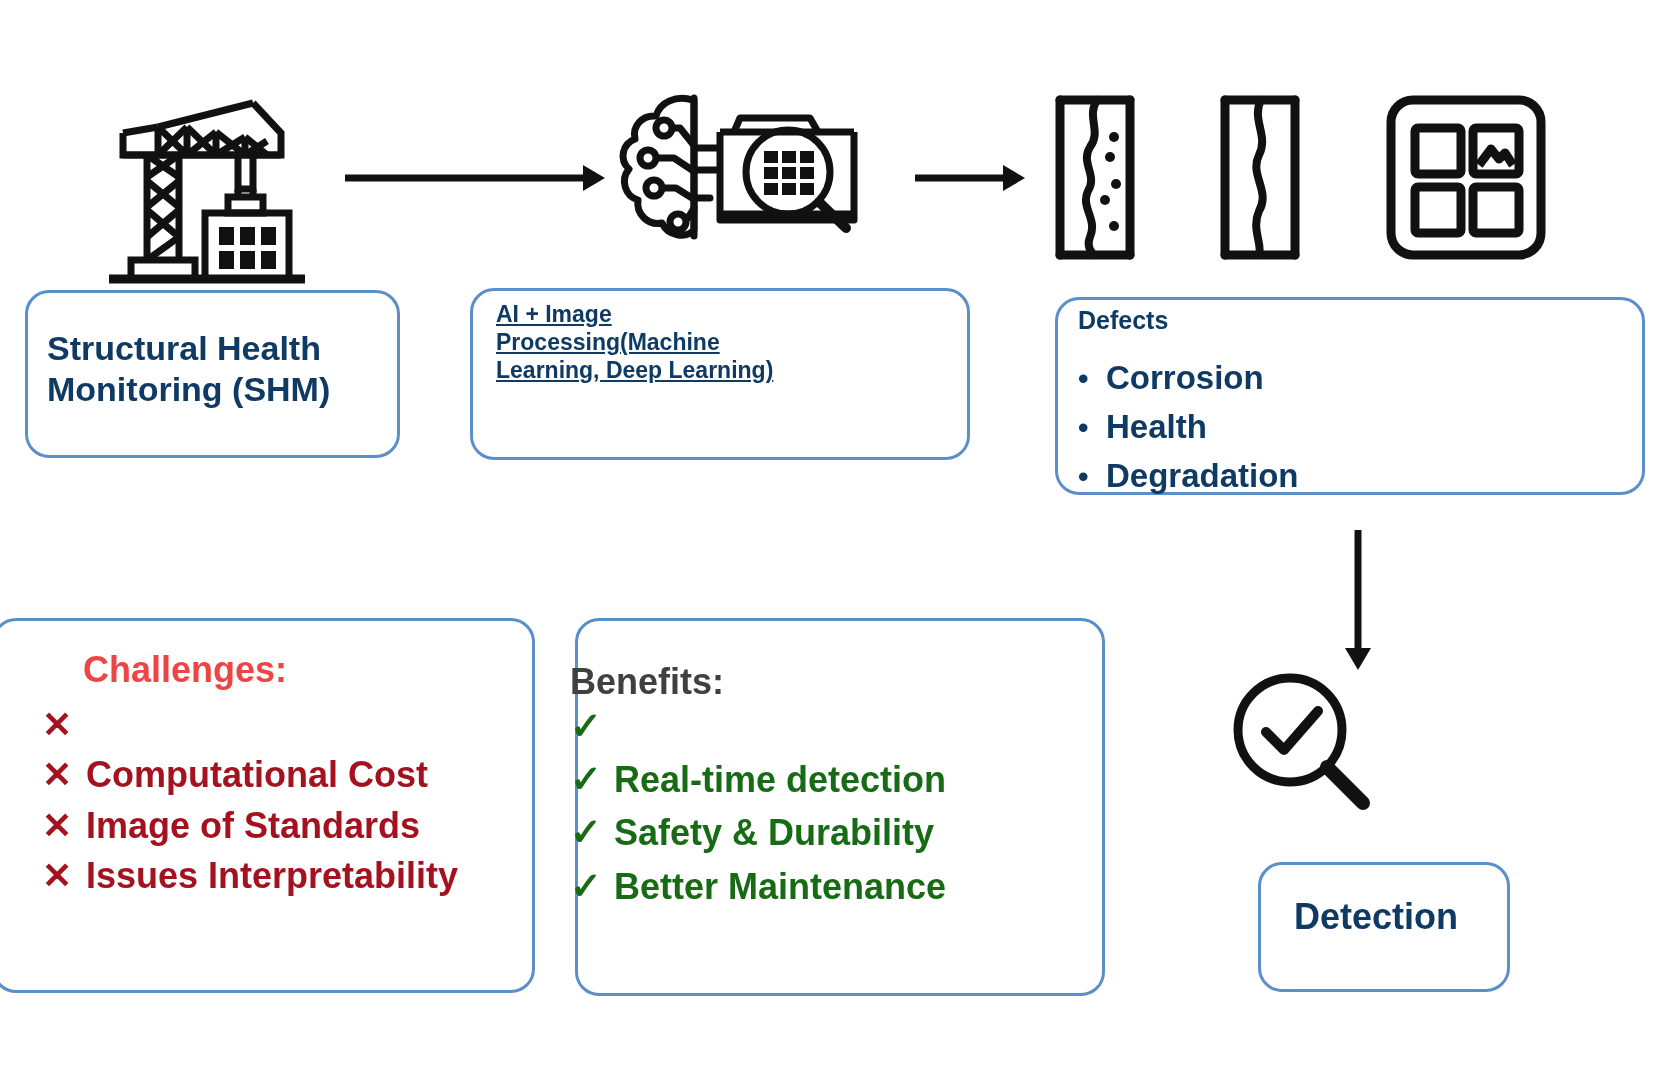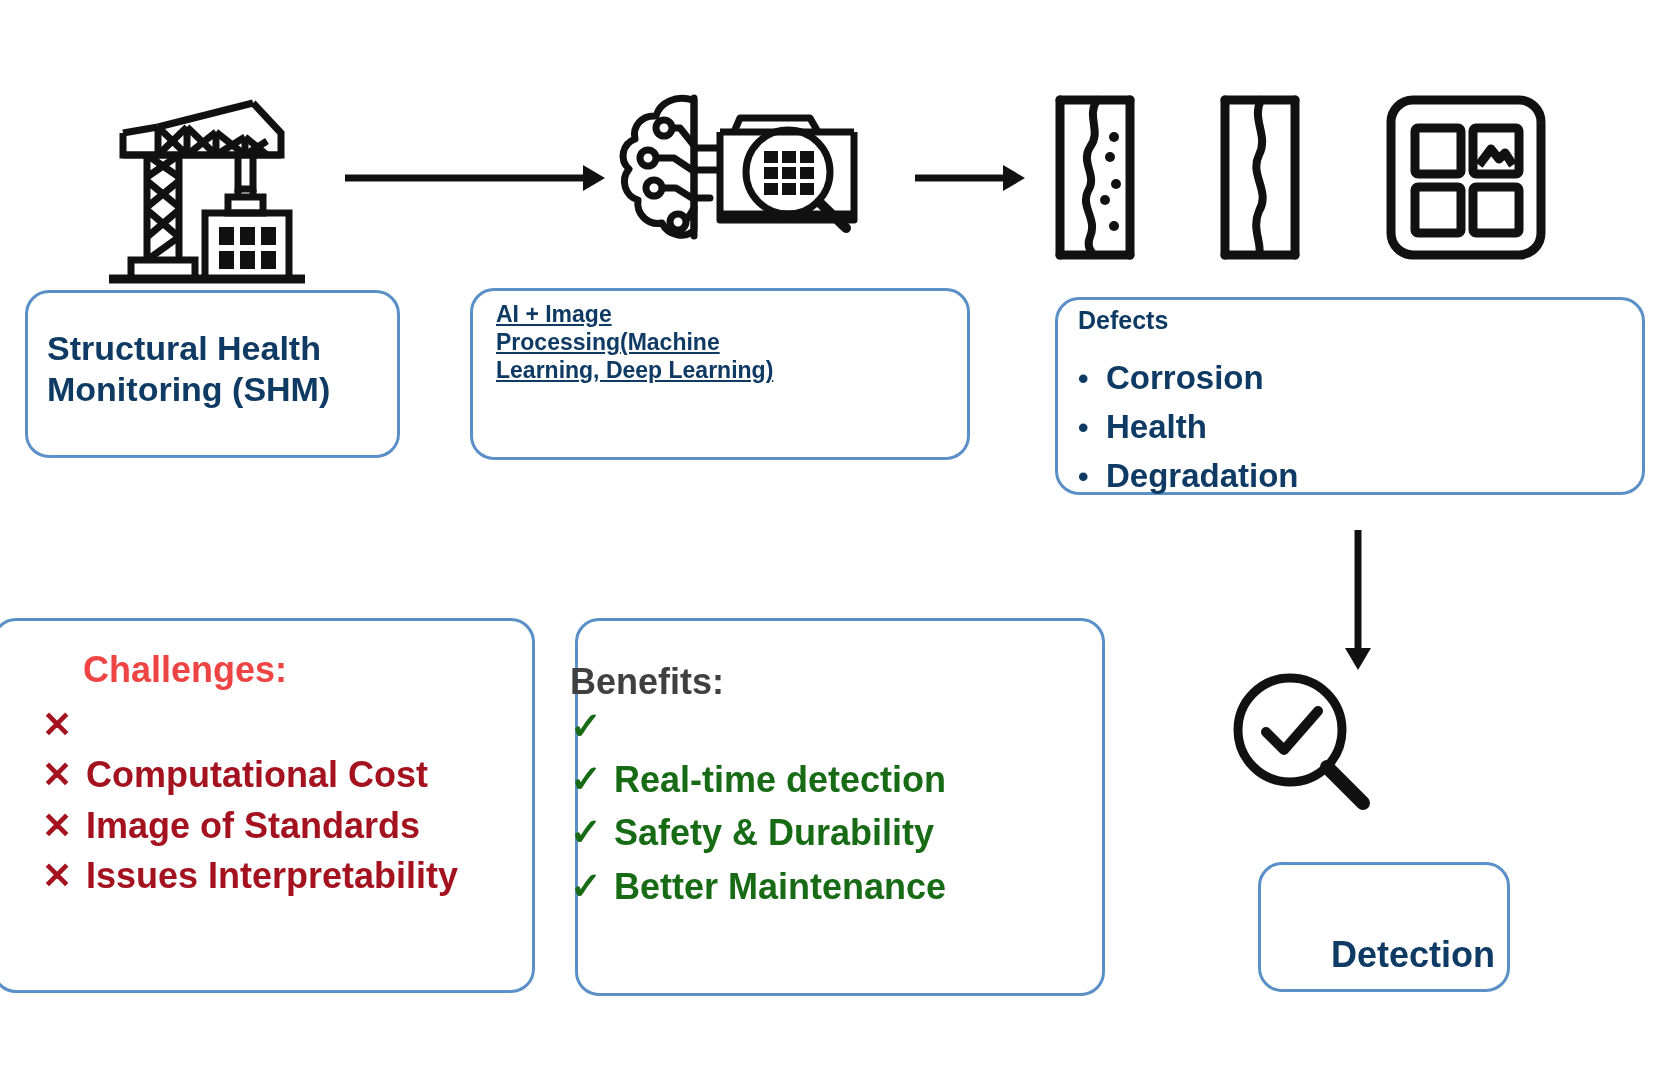--- a/index.html
+++ b/index.html
@@ -56,21 +56,21 @@
   .defect-bullet {
     width: 28px;
     font-size: 30px;
     line-height: 1;
     flex: none;
   }
 
   #box-challenges { left: -8px;   top: 618px; width: 543px;  height: 375px; }
   #box-benefits   { left: 575px;  top: 618px; width: 530px;  height: 378px; }
   #box-detection  { left: 1258px; top: 862px; width: 252px;  height: 130px; }
-  #box-detection-text { left: 1273px; top: 895px; width: 280px; text-align: center; font-size: 36px; margin-top: 38px; }
+  #box-detection-text { left: 1236px; top: 895px; width: 280px; text-align: center; font-size: 36px; }
 
   .list-title {
     position: absolute;
     font-size: 36px;
     font-weight: bold;
     line-height: 1;
   }
   .bullet-list {
     position: absolute;
     margin: 0;

